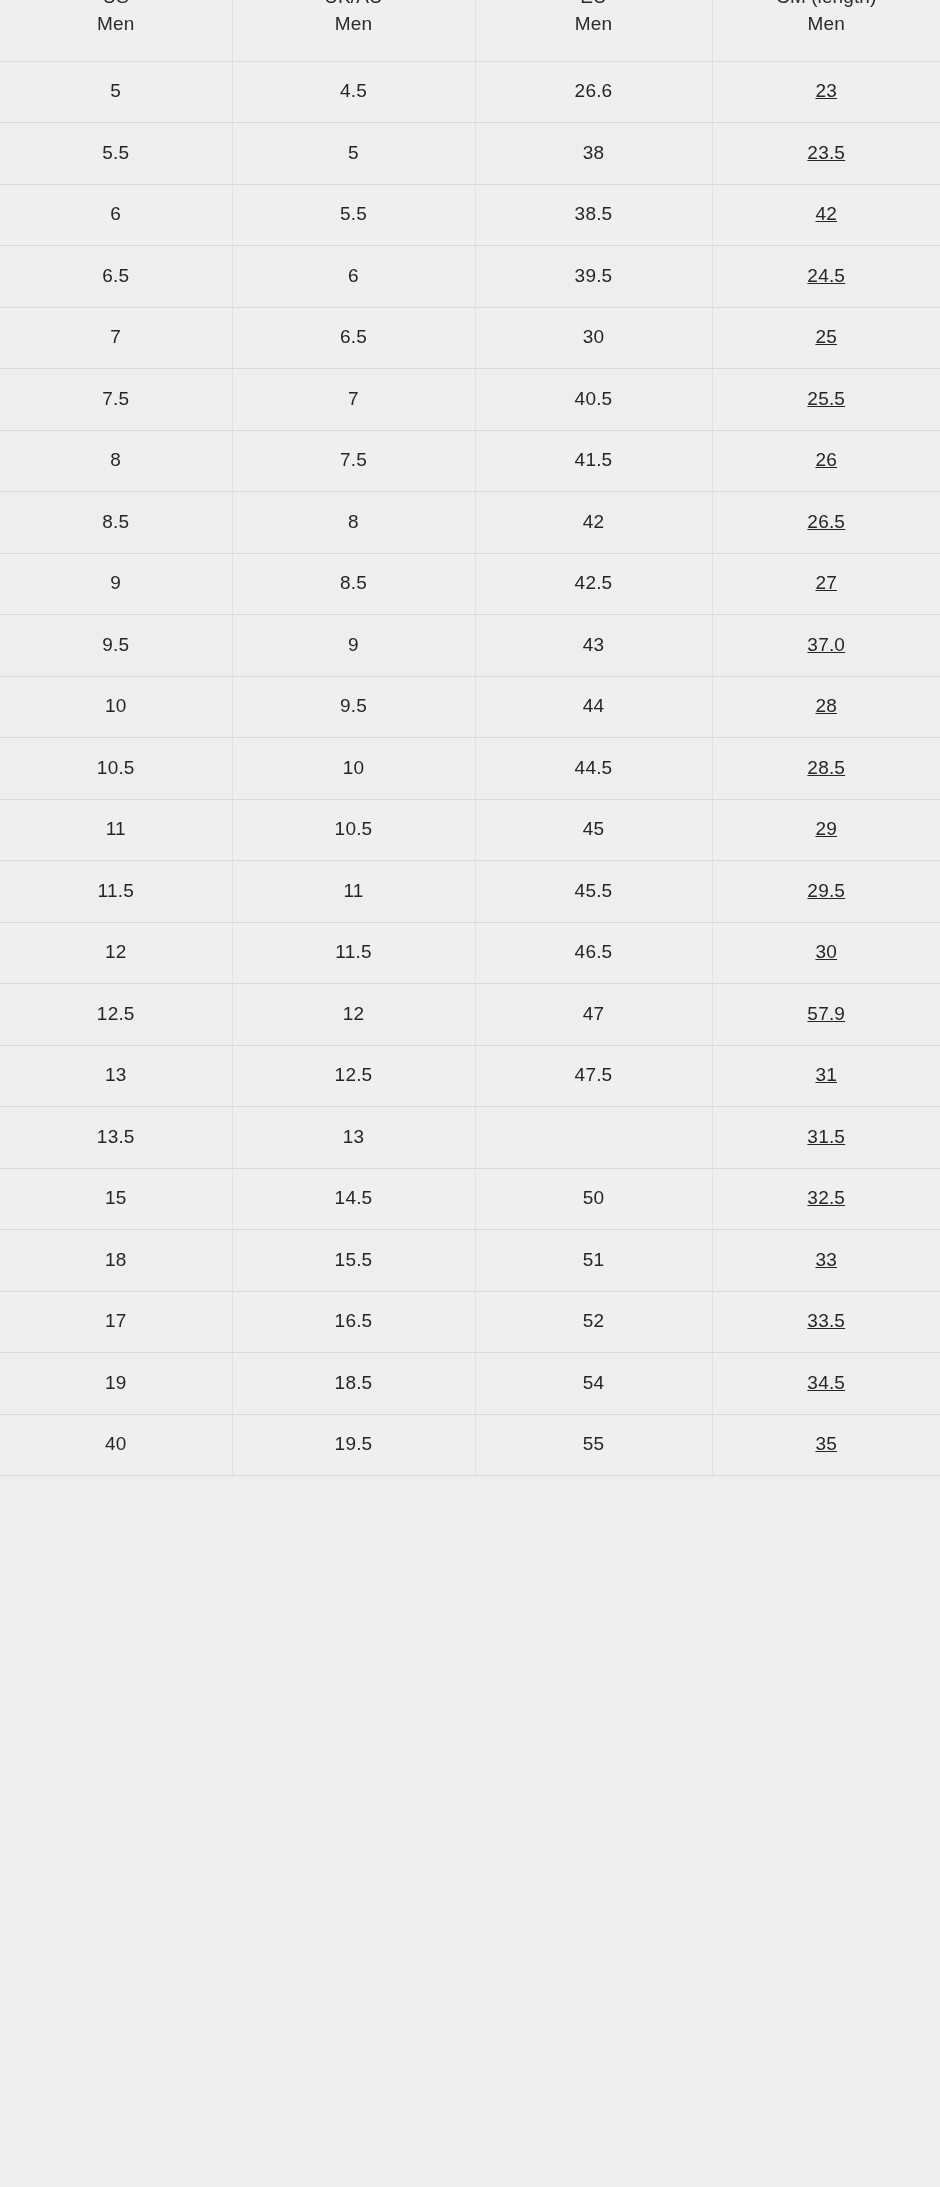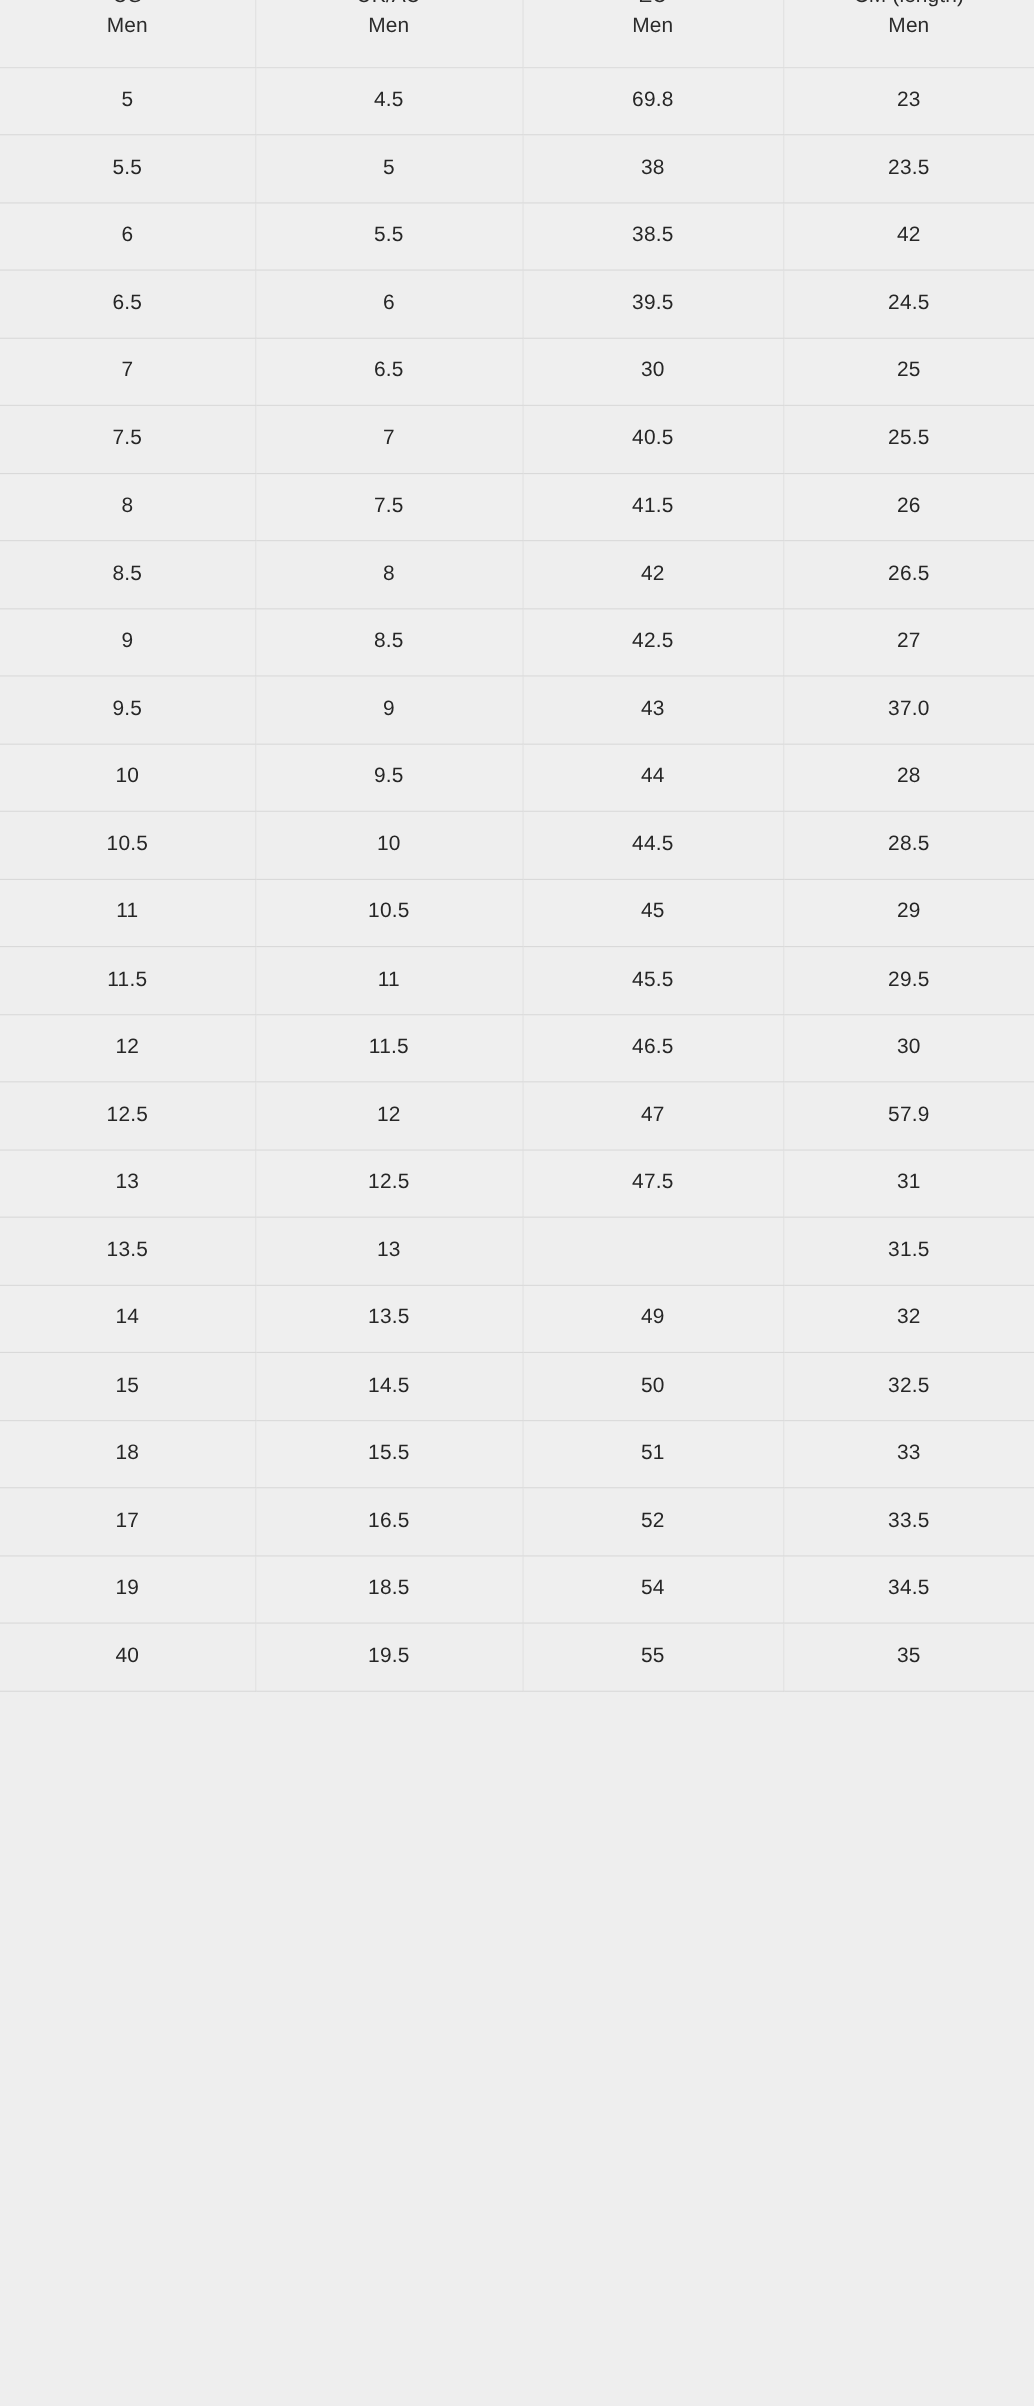--- a/index.html
+++ b/index.html
@@ -60,21 +60,21 @@
     font-size:19px;
     line-height:1.3;
     color:#262626;
     background:#efefef;
     border-right:1px solid #e2e2e2;
     border-bottom:1px solid #d9d9d9;
     padding:0 6px;
     letter-spacing:0.2px;
     white-space:nowrap;
   }
-  tbody td:last-child { border-right:none; }
+  tbody td:last-child { border-right:none;text-decoration:underline; }
   tbody tr:nth-child(even) td { background:#eeeeee; }
   tbody td.empty-cell { color:transparent; }
 </style>
 </head>
 <body>
 
 <div id="viewport">
   <div id="table-shell">
     <table class="size-chart">
       <colgroup>
@@ -100,21 +100,21 @@
             <th>
               <span class="hdr-unit">CM (length)</span>
               <span class="hdr-gender">Men</span>
             </th>
           </tr>
       </thead>
       <tbody>
           <tr>
             <td>5</td>
             <td>4.5</td>
-            <td>69.8</td>
+            <td>26.6</td>
             <td>23</td>
           </tr>
           <tr>
             <td>5.5</td>
             <td>5</td>
             <td>38</td>
             <td>23.5</td>
           </tr>
           <tr>
             <td>6</td>
@@ -206,26 +206,20 @@
             <td>47.5</td>
             <td>31</td>
           </tr>
           <tr>
             <td>13.5</td>
             <td>13</td>
             <td class="empty-cell"></td>
             <td>31.5</td>
           </tr>
           <tr>
-            <td>14</td>
-            <td>13.5</td>
-            <td>49</td>
-            <td>32</td>
-          </tr>
-          <tr>
             <td>15</td>
             <td>14.5</td>
             <td>50</td>
             <td>32.5</td>
           </tr>
           <tr>
             <td>18</td>
             <td>15.5</td>
             <td>51</td>
             <td>33</td>

